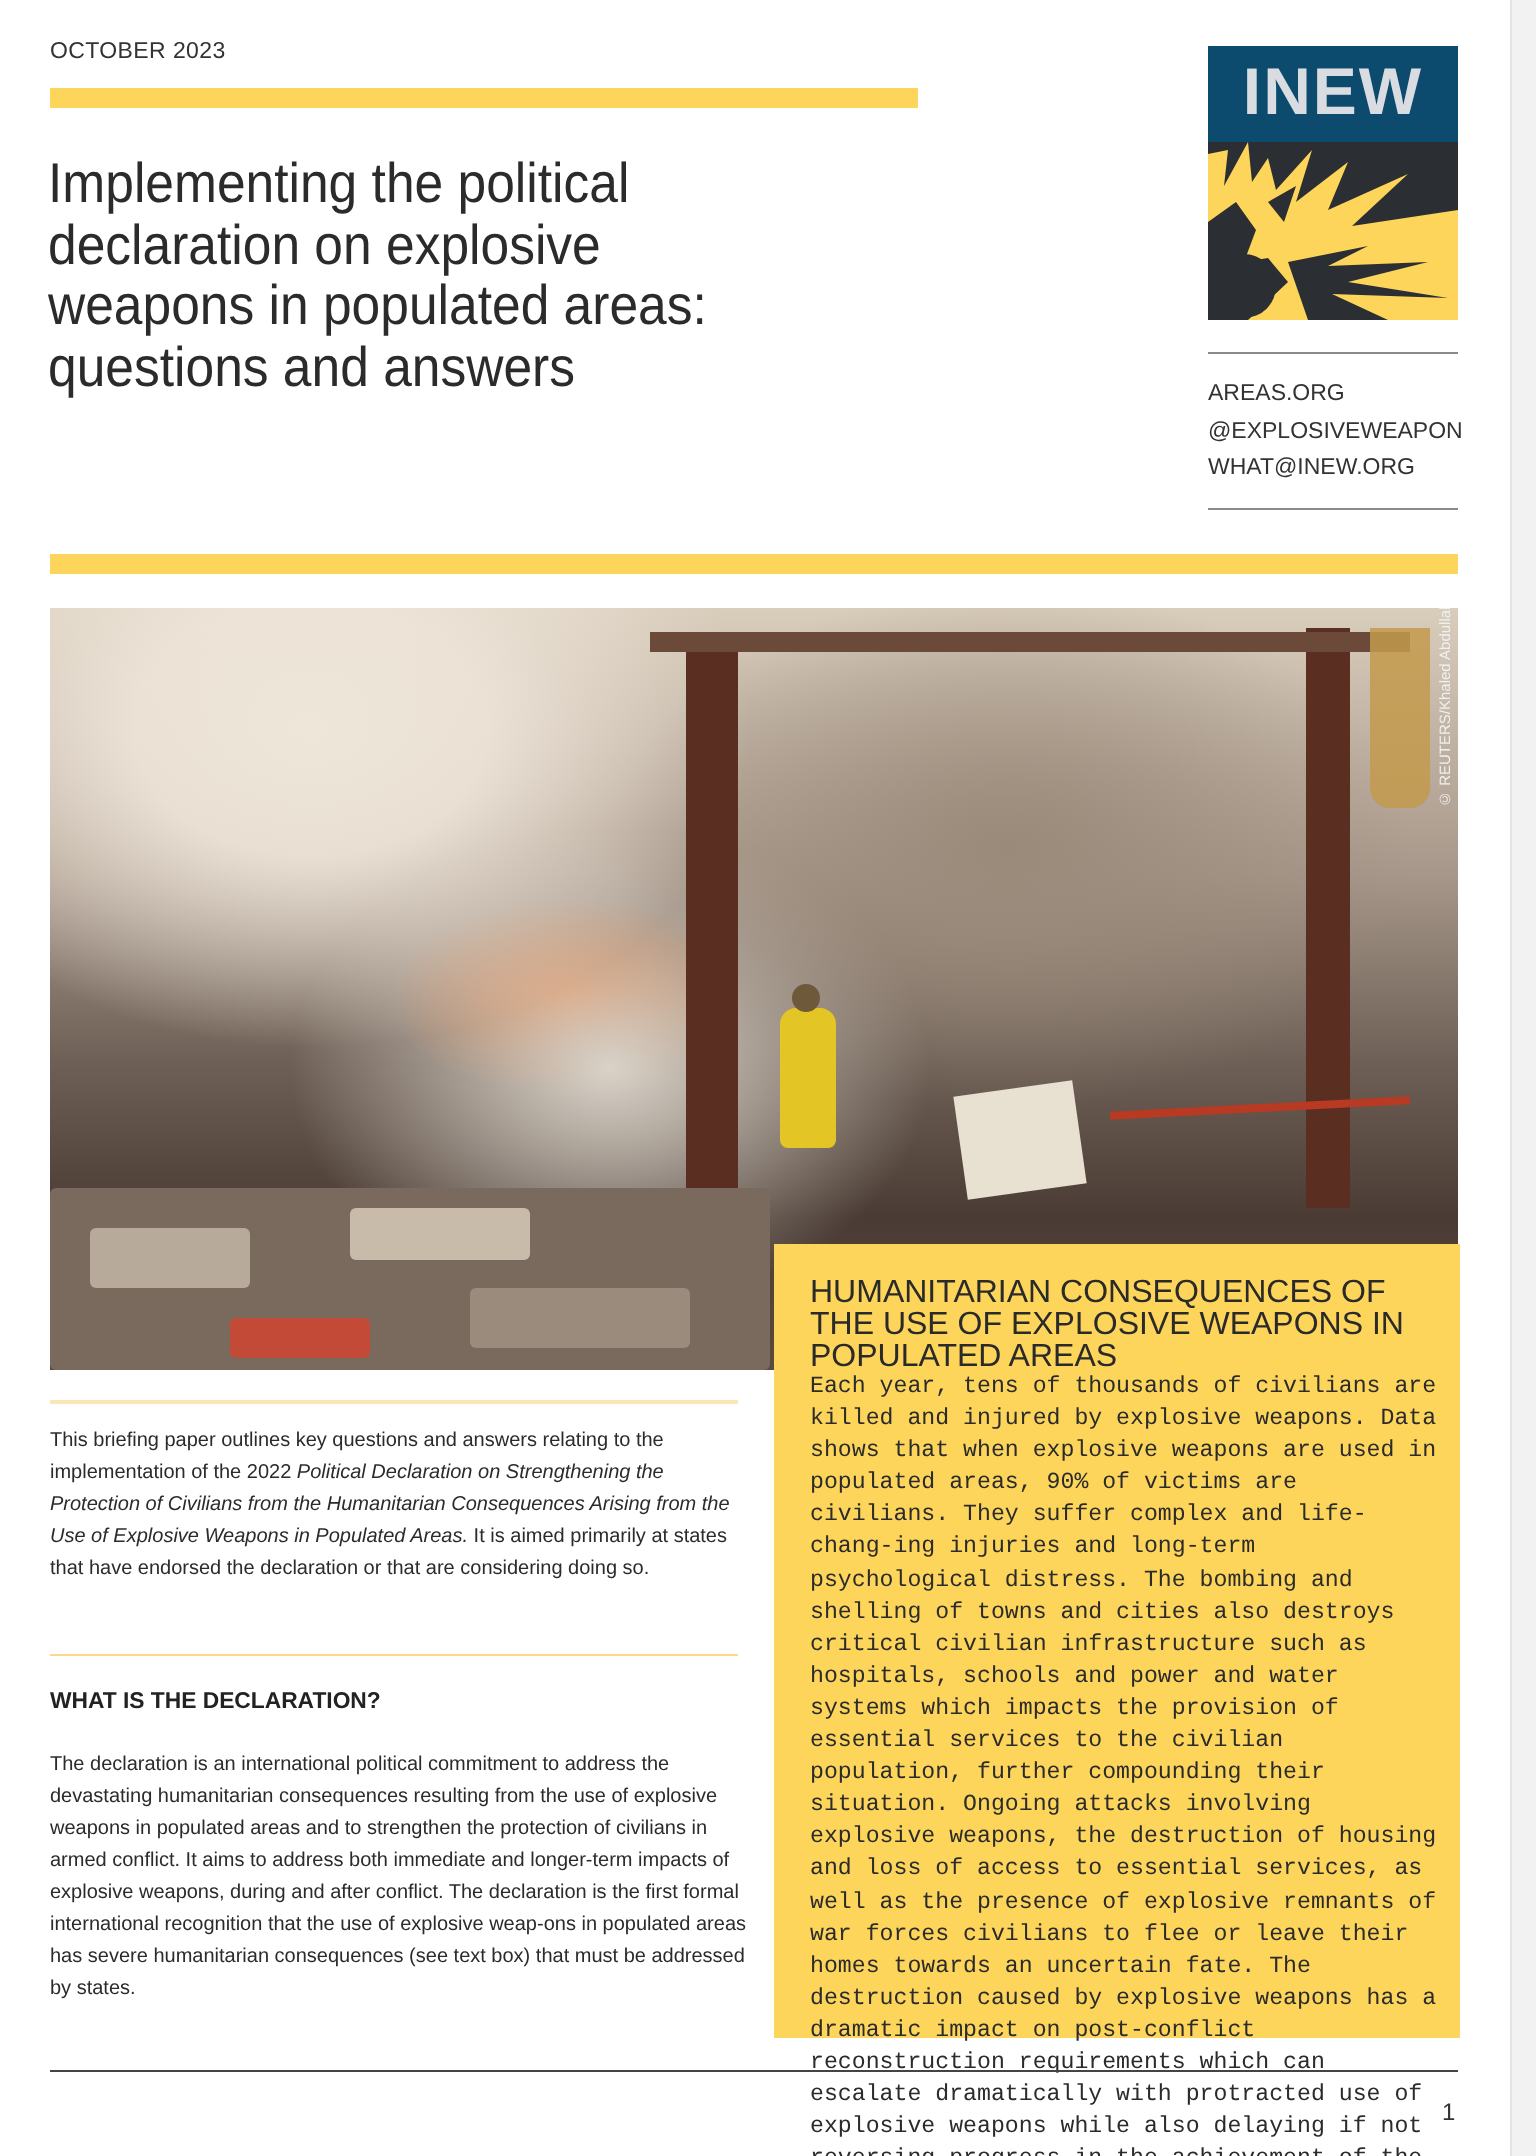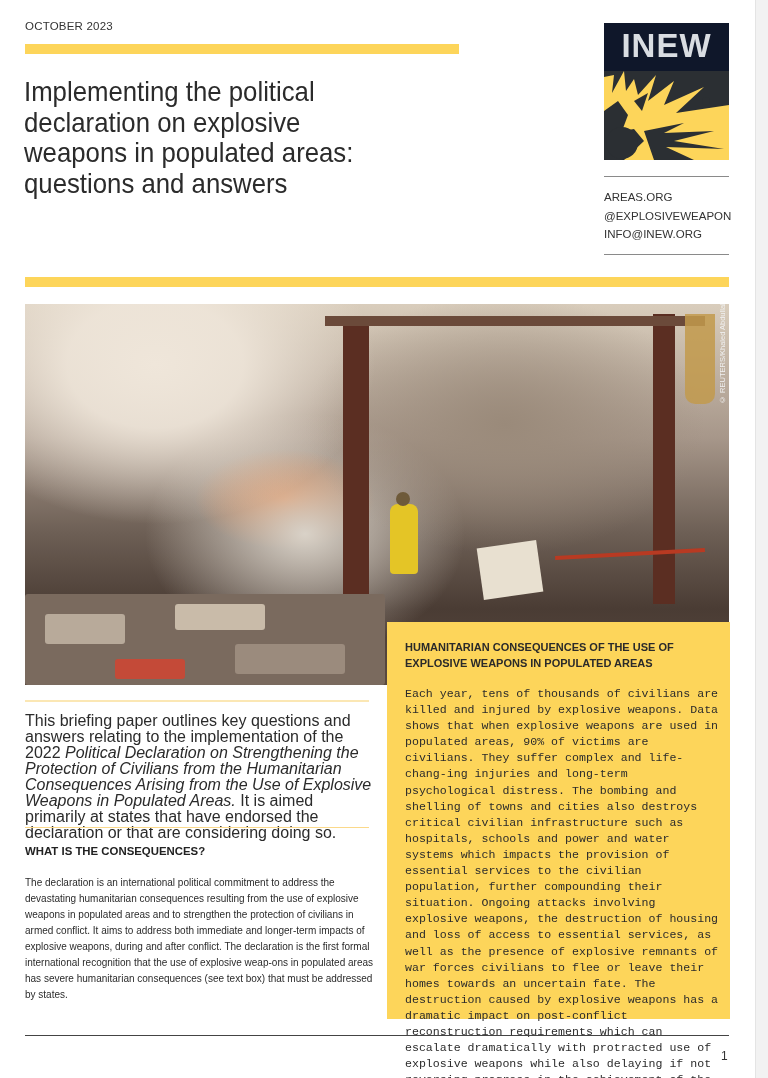--- a/index.html
+++ b/index.html
@@ -7,21 +7,21 @@
     width: 768px; height: 1078px; background: #ffffff; position: relative; overflow: hidden;
     font-family: "Liberation Sans", "DejaVu Sans", sans-serif; color: #2b2b2b;
   }
   .page { position: absolute; left: 0; top: 0; width: 756px; height: 1078px; background: #fff; }
   .scroll-edge { position: absolute; right: 0; top: 0; width: 12px; height: 1078px; background: #f2f2f2; border-left: 1px solid #e4e4e4; }
 
   .date { position: absolute; left: 25px; top: 20px; font-size: 11.5px; letter-spacing: 0.2px; color: #333; font-weight: 500; }
   .bar-top { position: absolute; left: 25px; top: 44px; width: 434px; height: 10px; background: #fdd55a; }
   .title { position: absolute; left: 24px; top: 77px; width: 400px; font-size: 28px; line-height: 30.5px; color: #2b2b2b; font-weight: 400; transform: scaleX(0.92); transform-origin: left top; }
 
-  .logo { position: absolute; left: 604px; top: 23px; width: 125px; height: 137px; background: #0f172a; overflow: hidden; }
+  .logo { position: absolute; left: 604px; top: 23px; width: 125px; height: 137px; background: #0c4a6e; overflow: hidden; }
   .logo-text { position: absolute; left: 0; top: 4px; width: 125px; text-align: center; color: #d9dde2; font-weight: bold; font-size: 33px; letter-spacing: 1px; }
   .logo svg { position: absolute; left: 0; top: 48px; }
 
   .rule-r1 { position: absolute; left: 604px; top: 176px; width: 125px; height: 1px; background: #8a8a8a; }
   .contact { position: absolute; left: 604px; top: 188px; font-size: 11.5px; line-height: 18.5px; color: #333; }
   .contact div { white-space: nowrap; }
   .rule-r2 { position: absolute; left: 604px; top: 254px; width: 125px; height: 1px; background: #8a8a8a; }
 
   .bar-mid { position: absolute; left: 25px; top: 277px; width: 704px; height: 10px; background: #fdd55a; }
 
@@ -37,27 +37,27 @@
   .rubble { position: absolute; background: #8b7a6c; border-radius: 3px; }
   .firefighter { position: absolute; left: 365px; top: 200px; width: 28px; height: 70px; background: #e4c526; border-radius: 8px 8px 4px 4px; }
   .ff-head { position: absolute; left: 371px; top: 188px; width: 14px; height: 14px; background: #6e5a3a; border-radius: 50%; }
   .cloth { position: absolute; left: 455px; top: 240px; width: 60px; height: 52px; background: #e8e0d0; transform: rotate(-8deg); }
   .hose { position: absolute; left: 530px; top: 248px; width: 150px; height: 4px; background: #b83a22; transform: rotate(-3deg); }
   .hang { position: absolute; left: 660px; top: 10px; width: 30px; height: 90px; background: #c29a4c; border-radius: 0 0 10px 10px; opacity: 0.85; }
   .caption { position: absolute; left: 8px; top: 8px; font-size: 9.2px; line-height: 11.6px; color: #3a3a3a; width: 180px; }
   .credit { position: absolute; right: 2px; top: 4px; writing-mode: vertical-rl; transform: rotate(180deg); font-size: 7.5px; color: #f0f0f0; white-space: nowrap; height: 96px; }
 
   .rule-y1 { position: absolute; left: 25px; top: 700px; width: 344px; height: 2px; background: #fbe7b4; }
-  .intro { position: absolute; left: 25px; top: 713px; width: 348px; font-size: 16px; line-height: 16px; color: #2b2b2b; }
+  .intro { position: absolute; left: 25px; top: 713px; width: 348px; font-size: 10px; line-height: 16px; color: #2b2b2b; }
   .rule-y2 { position: absolute; left: 25px; top: 827px; width: 344px; height: 1px; background: #fbd98a; }
   .h-what { position: absolute; left: 25px; top: 845px; font-size: 11.4px; font-weight: bold; color: #222; }
   .what-body { position: absolute; left: 25px; top: 875px; width: 348px; font-size: 10px; line-height: 16px; color: #2b2b2b; }
 
   .box { position: absolute; left: 387px; top: 622px; width: 343px; height: 397px; background: #fdd55a; }
-  .box-h { position: absolute; left: 18px; top: 17px; width: 300px; font-size: 11px; line-height: 16px; font-weight: bold; color: #2a2a2a; }
+  .box-h { position: absolute; left: 18px; top: 17px; width: 300px; font-size: 16px; line-height: 16px; font-weight: normal; color: #2a2a2a; }
   .box-body { position: absolute; left: 18px; top: 64px; width: 320px; font-size: 11.6px; line-height: 16.1px; color: #2b2b2b; font-family: Liberation Mono, monospace; }
 
   .rule-bottom { position: absolute; left: 25px; top: 1035px; width: 704px; height: 1px; background: #444; }
   .page-num { position: absolute; left: 721px; top: 1049px; font-size: 12px; color: #333; }
 </style>
 </head>
 <body>
 
 <div class="page">
 
@@ -76,21 +76,21 @@
       <polygon fill="#2b2f33" points="30,30 44,22 38,40"></polygon>
       <circle cx="102" cy="30" r="4" fill="#2b2f33"></circle>
       <circle cx="90" cy="46" r="3" fill="#fdd55a"></circle>
     </svg>
   </div>
 
   <div class="rule-r1"></div>
   <div class="contact">
     <div>AREAS.ORG</div>
     <div>@EXPLOSIVEWEAPON</div>
-    <div>INFO@INEW.ORG</div>
+    <div>WHAT@INEW.ORG</div>
   </div>
   <div class="rule-r2"></div>
 
   <div class="bar-mid"></div>
 
   <div class="photo">
     <div class="pillar" style="left:318px;top:20px;width:26px;height:300px;"></div>
     <div class="pillar" style="left:628px;top:10px;width:22px;height:290px;"></div>
     <div class="pillar" style="left:300px;top:12px;width:380px;height:10px;background:#6b4a3a;"></div>
     <div class="rubble" style="left:0;top:290px;width:360px;height:91px;background:#7a6a5e;"></div>
@@ -103,21 +103,21 @@
     <div class="cloth"></div>
     <div class="hose"></div>
     <div class="hang"></div>
     <div class="credit">© REUTERS/Khaled Abdullah</div>
   </div>
 
   <div class="rule-y1"></div>
   <p class="intro" style="margin:0"><span>This briefing paper outlines key questions and answers relating to the implementation of the 2022 </span><em>Political Declaration on Strengthening the Protection of Civilians from the Humanitarian Consequences Arising from the Use of Explosive Weapons in Populated Areas.</em><span> It is aimed primarily at states that have endorsed the declaration or that are considering doing so.</span></p>
   <div class="rule-y2"></div>
 
-  <h2 class="h-what" style="margin:0">WHAT IS THE CONSEQUENCES?</h2>
+  <h2 class="h-what" style="margin:0">WHAT IS THE DECLARATION?</h2>
   <p class="what-body" style="margin:0">The declaration is an international political commitment to address the devastating humanitarian consequences resulting from the use of explosive weapons in populated areas and to strengthen the protection of civilians in armed conflict. It aims to address both immediate and longer-term impacts of explosive weapons, during and after conflict. The declaration is the first formal international recognition that the use of explosive weap-ons in populated areas has severe humanitarian consequences (see text box) that must be addressed by states.</p>
 
   <div class="box">
     <h3 class="box-h" style="margin:0">HUMANITARIAN CONSEQUENCES OF THE USE OF EXPLOSIVE WEAPONS IN POPULATED AREAS</h3>
     <p class="box-body" style="margin:0">Each year, tens of thousands of civilians are killed and injured by explosive weapons. Data shows that when explosive weapons are used in populated areas, 90% of victims are civilians. They suffer complex and life-chang-ing injuries and long-term psychological distress. The bombing and shelling of towns and cities also destroys critical civilian infrastructure such as hospitals, schools and power and water systems which impacts the provision of essential services to the civilian population, further compounding their situation. Ongoing attacks involving explosive weapons, the destruction of housing and loss of access to essential services, as well as the presence of explosive remnants of war forces civilians to flee or leave their homes towards an uncertain fate. The destruction caused by explosive weapons has a dramatic impact on post-conflict reconstruction requirements which can escalate dramatically with protracted use of explosive weapons while also delaying if not reversing progress in the achievement of the Sustainable Development Goals.</p>
   </div>
 
   <div class="rule-bottom"></div>
   <div class="page-num">1</div>
 </div>

